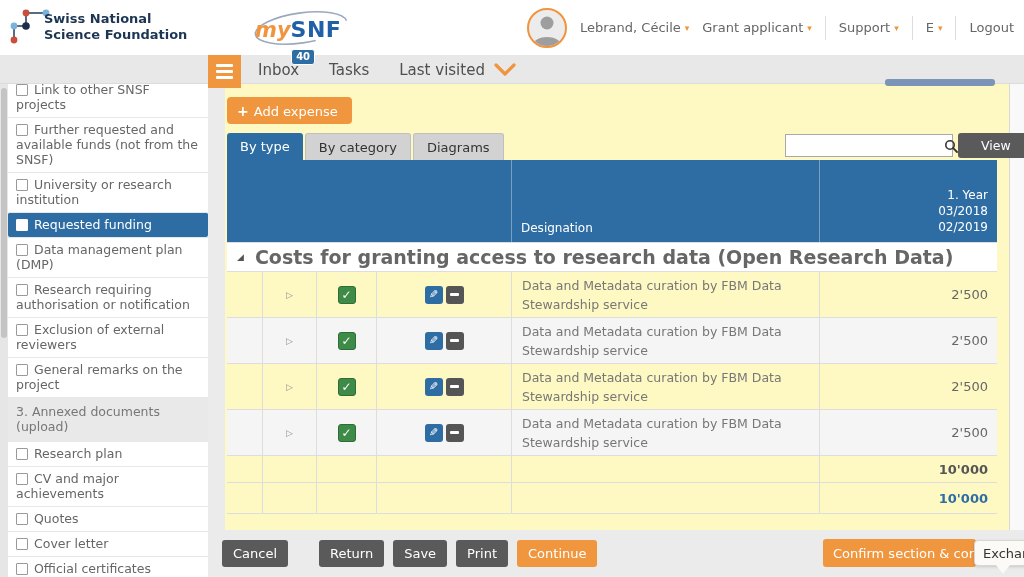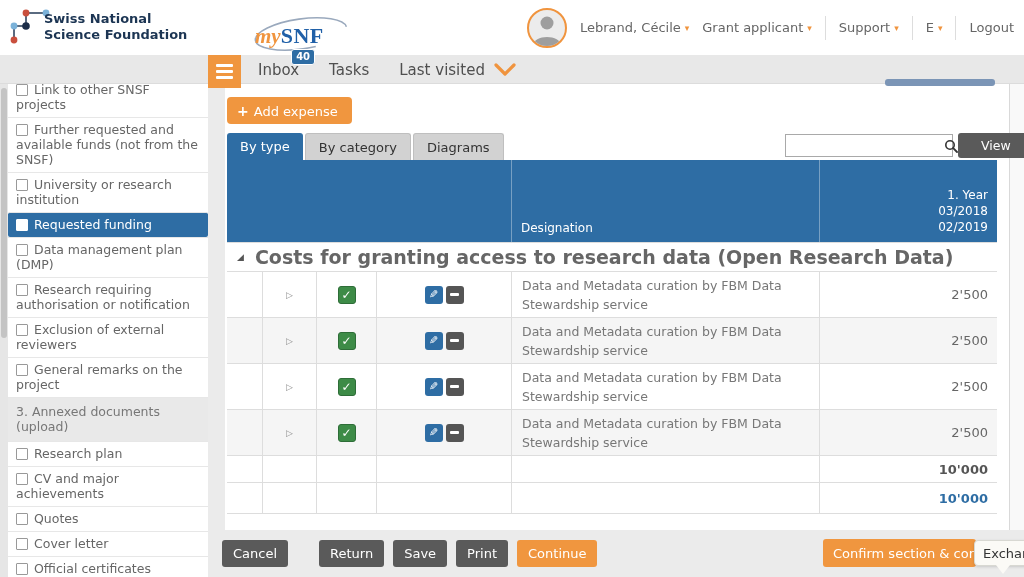--- a/index.html
+++ b/index.html
@@ -2,21 +2,21 @@
 <html><head>
 <meta charset="utf-8">
 <style>
   * { margin:0; padding:0; box-sizing:border-box; }
   html,body { width:1024px; height:577px; overflow:hidden; font-family:"DejaVu Sans","Liberation Sans",sans-serif; background:#ebebeb; }
 
   
   #header { position:absolute; left:0; top:0; width:1024px; height:55px; background:#ffffff; }
   #logo-mark { position:absolute; left:8px; top:6px; }
   #org-name { position:absolute; left:44px; top:11px; font-size:13px; font-weight:bold; color:#1c3553; line-height:16px; }
-  #mysnf { position:absolute; left:243px; top:14px; width:110px; height:42px;font-family:Liberation Serif, serif; }
+  #mysnf { position:absolute; left:243px; top:8px; width:110px; height:42px; }
   #mysnf-swoosh { position:absolute; left:0; top:0; }
   #mysnf-text { position:absolute; left:12px; top:9px; white-space:nowrap; }
   .mysnf-my { font-style:italic; font-weight:bold; font-size:21px; color:#f0943e; }
   .mysnf-snf { font-weight:bold; font-size:22px; color:#2060a8; letter-spacing:0.5px; }
   #user-area { position:absolute; right:10px; top:0; height:55px; display:flex; align-items:center; gap:13px; }
   #avatar { width:40px; height:40px; border-radius:50%; border:2px solid #f0943e; background:#ececec; overflow:hidden; }
   .menu-item { font-size:13px; color:#666; cursor:pointer; white-space:nowrap; }
   .caret { display:inline-block; font-size:9px; color:#f0943e; margin-left:4px; vertical-align:1px; }
   .v-sep { width:1px; height:24px; background:#ddd; }
 
@@ -35,21 +35,21 @@
   #sidebar-thumb { position:absolute; left:1px; top:4px; width:6px; height:250px; background:#c4c4c4; border-radius:3px; }
   #sidebar { position:absolute; left:8px; top:84px; width:200px; height:493px; background:#fff; overflow:hidden; }
   .side-item { font-size:12.5px; color:#666; line-height:15px; padding:4px 8px 5px; border-top:1px solid #e7e7e7; cursor:pointer; }
   .side-item:first-child { border-top:none; margin-top:-6px; }
   .cb { display:inline-block; width:12px; height:12px; border:1px solid #999; border-radius:1px; background:#fff; margin-right:6px; vertical-align:-2px; }
   .side-item.selected { background:#2e6da4; color:#fff; border-radius:2px; }
   .side-item.selected .cb { border-color:#fff; background:#fff; }
   .side-item.section { background:#e9e9e9; color:#777; padding-top:6px; padding-bottom:7px; }
 
   
-  #content { position:absolute; left:225px; top:84px; width:785px; height:446px; background:#ffffff; border-right:1px solid #d9d9d9; }
+  #content { position:absolute; left:225px; top:84px; width:785px; height:446px; background:#fef9c3; border-right:1px solid #d9d9d9; }
   #right-gutter { position:absolute; left:1010px; top:84px; width:14px; height:446px; background:#f9f9f9; }
   #partial-blue-bar { position:absolute; left:885px; top:79px; width:110px; height:7px; background:#7b95b6; border-radius:3px; z-index:6; }
 
   #add-expense { position:absolute; left:2px; top:13px; height:27px; background:#f0963f; color:#fff; border:none; border-radius:4px; font-size:13px; padding:0 14px 0 10px; cursor:pointer; font-family:inherit; }
   #add-expense .plus { font-weight:bold; font-size:14px; margin-right:5px; }
 
   #tabs { position:absolute; left:2px; top:49px; display:flex; gap:2px; }
   .tab { height:27px; display:flex; align-items:center; padding:0 13px; font-size:13px; border-radius:3px 3px 0 0; cursor:pointer;text-align:right; }
   .tab.active { background:#2e6da4; color:#fff; }
   .tab.inactive { background:#d2d2d2; color:#333; border:1px solid #bfbfbf; border-bottom:none; }

